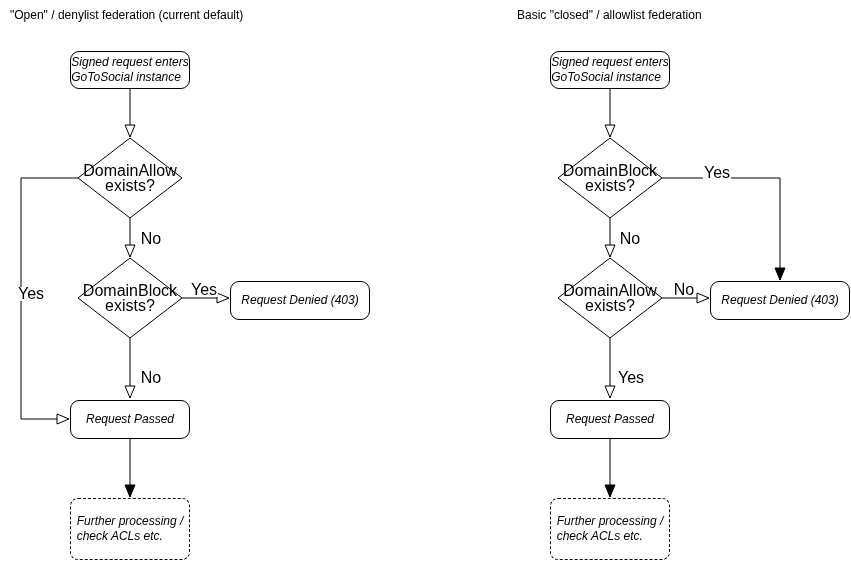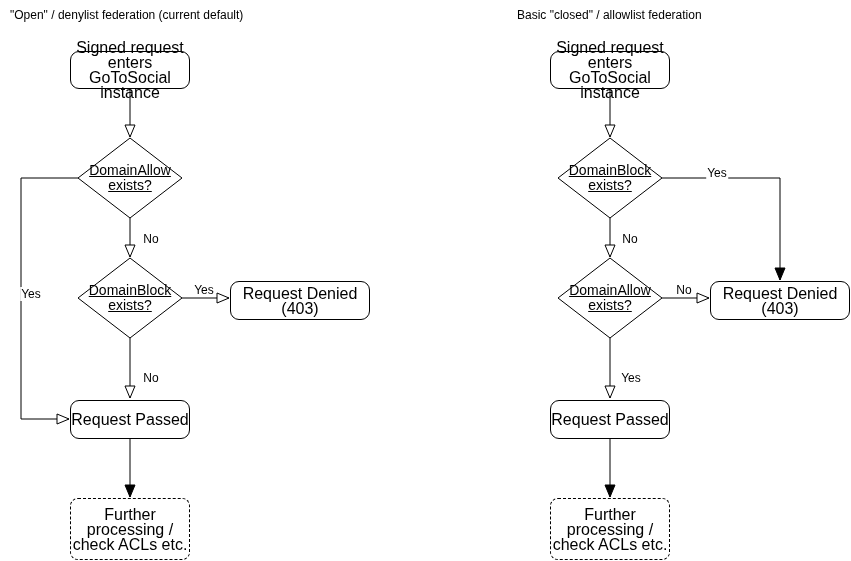--- a/index.html
+++ b/index.html
@@ -29,43 +29,43 @@
   }
   .node {
     position: absolute;
     box-sizing: border-box;
     border: 1px solid #000000;
     background: #ffffff;
     border-radius: 9px;
     display: flex;
     align-items: center;
     justify-content: center;
-    text-align: center;
-    font-size: 16px;
+    text-align: left;
+    font-size: 12px;
     line-height: 15px;
     white-space: pre-line;
+    font-style: italic;
   }
   .node.dashed {
     border-style: dashed;
     border-radius: 8px;
   }
   .diamond-label {
     position: absolute;
     transform: translate(-50%, -50%);
     width: 96px;
     text-align: center;
-    font-size: 14px;
+    font-size: 16px;
     line-height: 15px;
     white-space: pre-line;
-    text-decoration: underline;
   }
   .edge-label {
     position: absolute;
     transform: translate(-50%, -50%);
-    font-size: 12px;
+    font-size: 16px;
     line-height: 14px;
     background: #ffffff;
     padding: 0 1px;
     white-space: nowrap;
   }
 </style>
 </head>
 <body>
 
 <div class="canvas">

